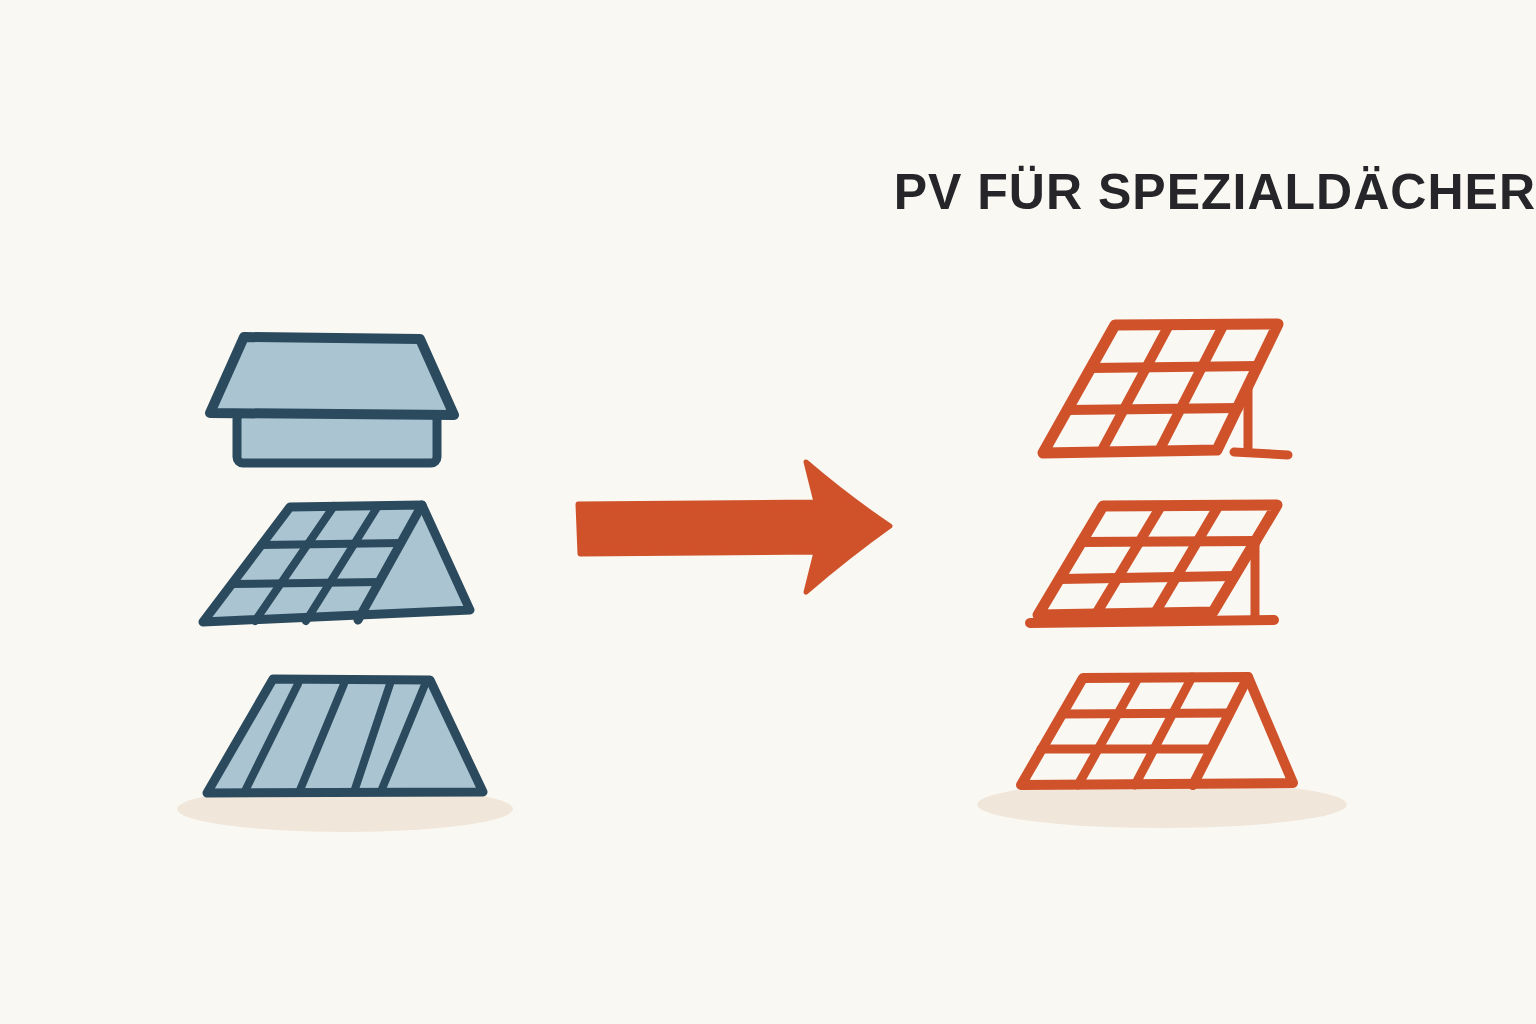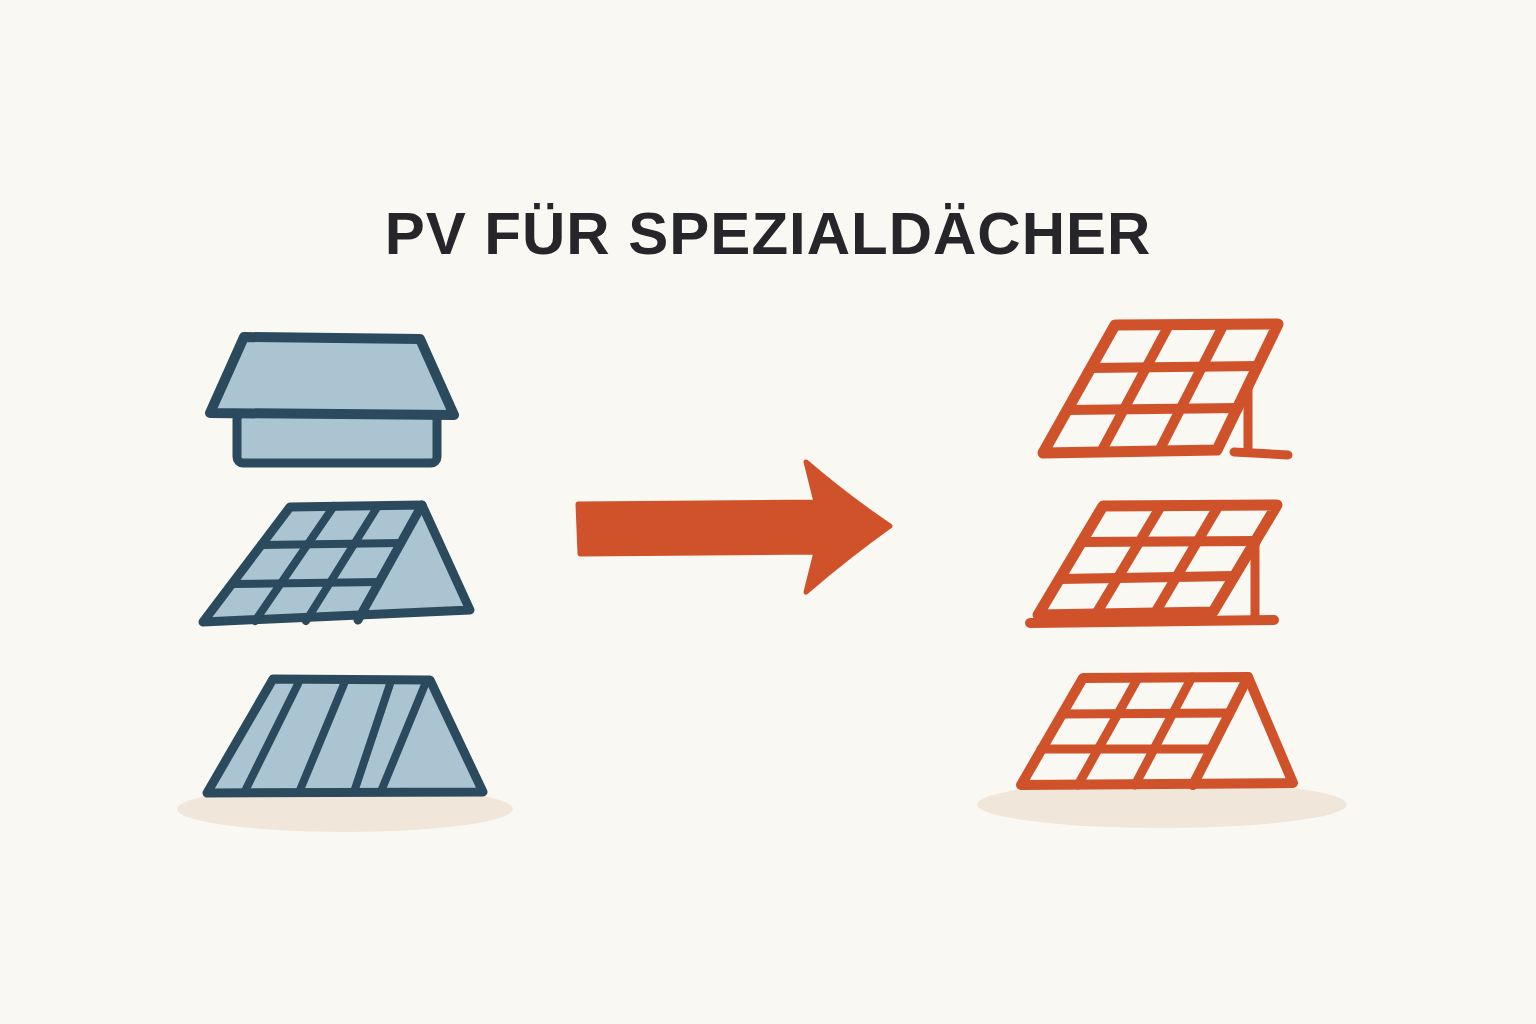--- a/index.html
+++ b/index.html
@@ -14,26 +14,25 @@
   html,body{width:1536px;height:1024px;overflow:hidden;}
   body{
     background:var(--background);
     font-family:"Liberation Sans", sans-serif;
     position:relative;
   }
   .canvas{position:absolute;inset:0;}
   .title{
     position:absolute;
     top:163px;left:0;right:0;
-    text-align:center;
-    font-size:60px;
+    text-align:right;
+    font-size:50px;
     font-weight:bold;
     letter-spacing:1px;
     color:var(--title);
-    margin-top:36px;
   }
   .fig{position:absolute;}
   .fig svg{display:block;width:100%;height:100%;overflow:visible;}
   .ground-shadow{
     position:absolute;
     background:var(--shadow);
     border-radius:50%;
   }
   .shadow-left{left:177px;top:786px;width:336px;height:46px;}
   .shadow-right{left:977px;top:781px;width:370px;height:47px;}

